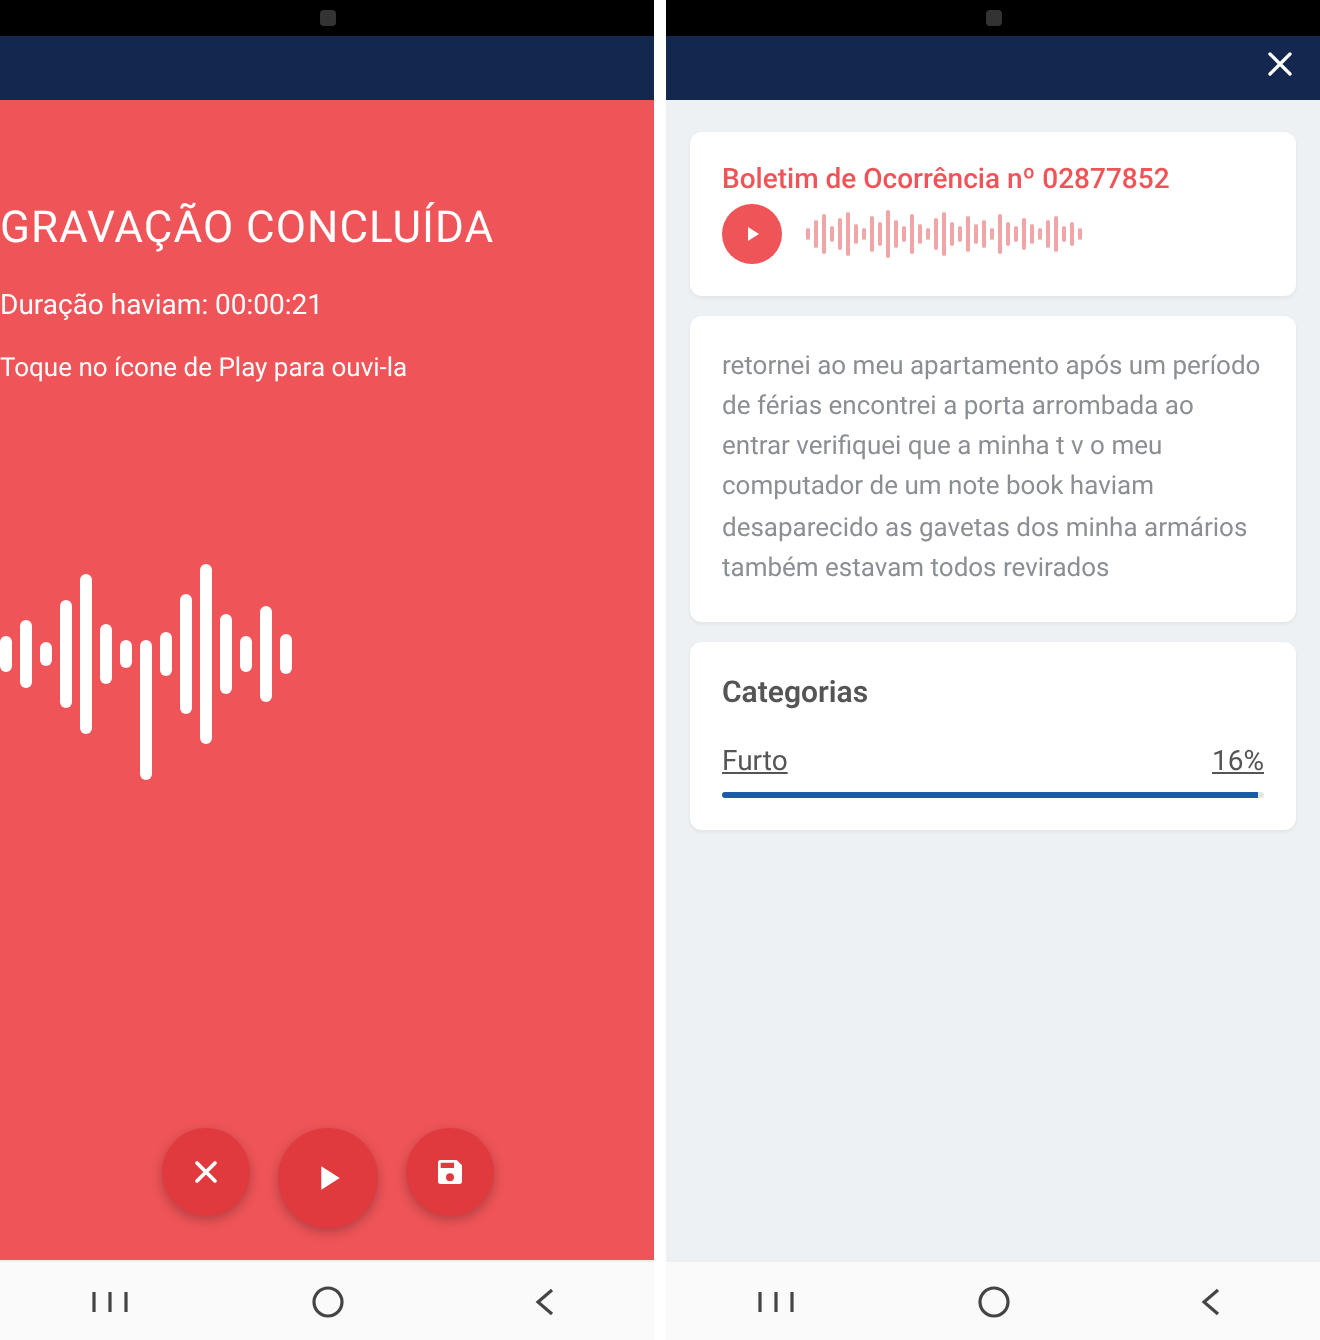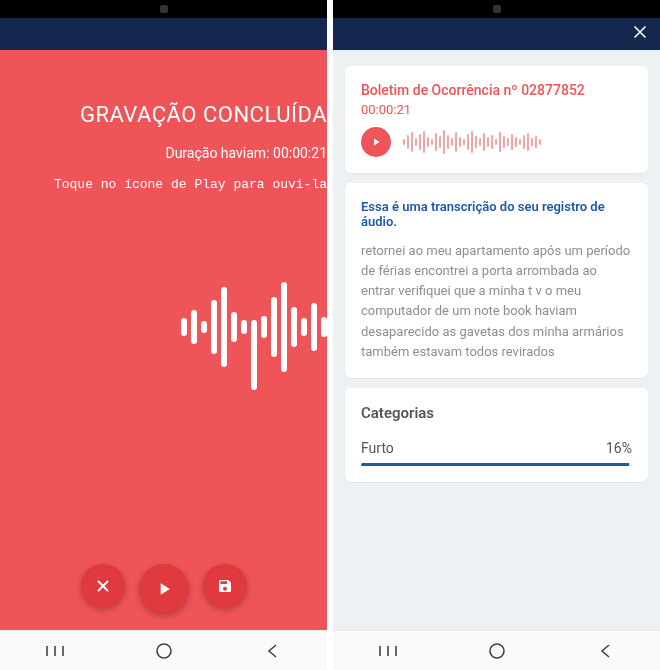--- a/index.html
+++ b/index.html
@@ -9,24 +9,24 @@
   .gap { width: 6px; background: #fff; }
 
   
   .statusbar { height: 18px; background: #000; display: flex; align-items: center; justify-content: center; }
   .notch { width: 8px; height: 8px; background: #333; border-radius: 2px; }
 
   
   .topnav { height: 32px; background: #14274e; }
 
   
-  .left-body { flex: 1; background: #ef5458; color: #fff; display: flex; flex-direction: column; align-items: flex-end; padding-top: 52px; position: relative; }
+  .left-body { flex: 1; background: #ef5458; color: #fff; display: flex; flex-direction: column; align-items: flex-start; padding-top: 52px; position: relative; }
   .left-title { font-size: 22px; font-weight: 400; letter-spacing: 0.5px; margin-bottom: 18px; }
   .left-sub { font-size: 14px; margin-bottom: 16px; }
-  .left-hint { font-size: 13px; margin-bottom: 40px; font-family: Liberation Mono, monospace; }
+  .left-hint { font-size: 13px; margin-bottom: 40px; }
 
   .wave-big { display: flex; align-items: center; gap: 4px; height: 150px; margin-top: 20px; }
   .wave-big .bar { width: 6px; background: #fff; border-radius: 3px; }
 
   .fab-row { position: absolute; bottom: 16px; left: 0; right: 0; display: flex; justify-content: center; gap: 14px; }
   .fab { width: 44px; height: 44px; border-radius: 50%; background: #e13a3e; display: flex; align-items: center; justify-content: center; cursor: pointer; box-shadow: 0 2px 6px rgba(0,0,0,.25); }
   .fab.play { width: 50px; height: 50px; }
   .fab svg { fill: #fff; }
 
   
@@ -41,21 +41,21 @@
   .rec-row { display: flex; align-items: center; gap: 12px; }
   .play-sm { width: 30px; height: 30px; border-radius: 50%; background: #ef5458; display: flex; align-items: center; justify-content: center; cursor: pointer; flex-shrink: 0; }
   .play-sm svg { fill: #fff; }
   .wave-sm { display: flex; align-items: center; gap: 2px; height: 30px; flex: 1; }
   .wave-sm .bar { width: 2px; background: #f2a5a7; border-radius: 1px; }
 
   .trans-title { color: #1e5aa8; font-size: 13px; font-weight: 600; margin-bottom: 12px; }
   .trans-body { color: #8b8f94; font-size: 13px; line-height: 1.55; }
 
   .cat-title { color: #555; font-size: 15px; font-weight: 600; margin-bottom: 18px; }
-  .cat-row { display: flex; justify-content: space-between; font-size: 14px; color: #555; margin-bottom: 7px; }
+  .cat-row { display: flex; justify-content: space-between; font-size: 14px; color: #555; margin-bottom: 7px; text-decoration: underline; }
   .cat-bar { height: 3px; background: #e6e6e6; border-radius: 2px; overflow: hidden; }
   .cat-fill { height: 100%; background: #1e5aa8; }
 
   
   .navbar { height: 40px; background: #fafafa; display: flex; align-items: center; justify-content: space-around; border-top: 1px solid #eee; }
   .navbar .key { color: #444; display: flex; align-items: center; justify-content: center; width: 40px; height: 40px; cursor: pointer; }
   .navbar svg { stroke: #444; fill: none; stroke-width: 1.6; }
 </style>
 </head>
 <body>
@@ -139,21 +139,20 @@
     <div class="right-close">
       <svg width="20" height="20" viewBox="0 0 24 24">
           <path d="M18 6L6 18M6 6l12 12" stroke-linecap="round" fill="none"></path>
         </svg>
     </div>
 
     <div class="right-body">
 
       <div class="card">
         <div class="rec-title">Boletim de Ocorrência nº 02877852</div>
-        <div class="rec-dur">00:00:21</div>
         <div class="rec-row">
           <div class="play-sm">
             <svg width="12" height="12" viewBox="0 0 24 24">
                 <path d="M8 5v14l11-7z"></path>
               </svg>
           </div>
           <div class="wave-sm">
             <div class="bar" style="height:6px"></div>
               <div class="bar" style="height:14px"></div>
               <div class="bar" style="height:20px"></div>
@@ -187,21 +186,20 @@
               <div class="bar" style="height:14px"></div>
               <div class="bar" style="height:18px"></div>
               <div class="bar" style="height:8px"></div>
               <div class="bar" style="height:12px"></div>
               <div class="bar" style="height:6px"></div>
           </div>
         </div>
       </div>
 
       <div class="card">
-        <div class="trans-title">Essa é uma transcrição do seu registro de áudio.</div>
         <div class="trans-body">retornei ao meu apartamento após um período de férias encontrei a porta arrombada ao entrar verifiquei que a minha t v o meu computador de um note book haviam desaparecido as gavetas dos minha armários também estavam todos revirados</div>
       </div>
 
       <div class="card">
         <div class="cat-title">Categorias</div>
         <div class="cat-row">
           <span>Furto</span>
           <span>16%</span>
         </div>
         <div class="cat-bar">

